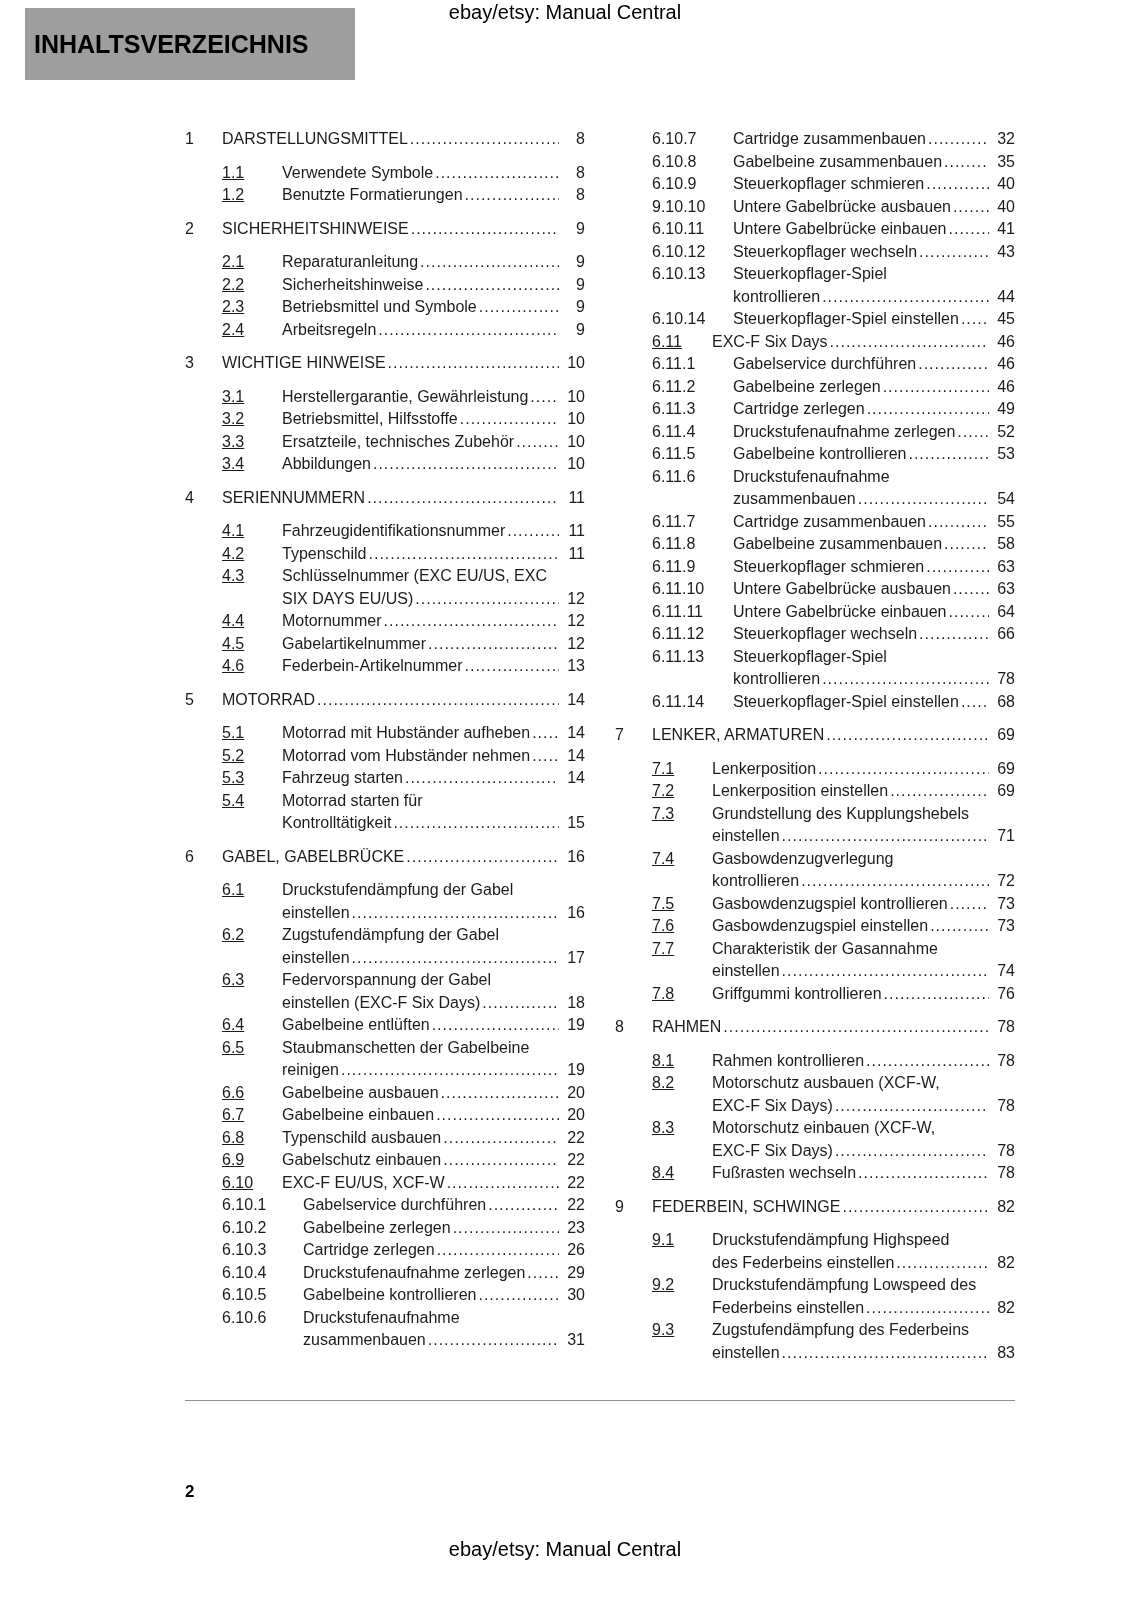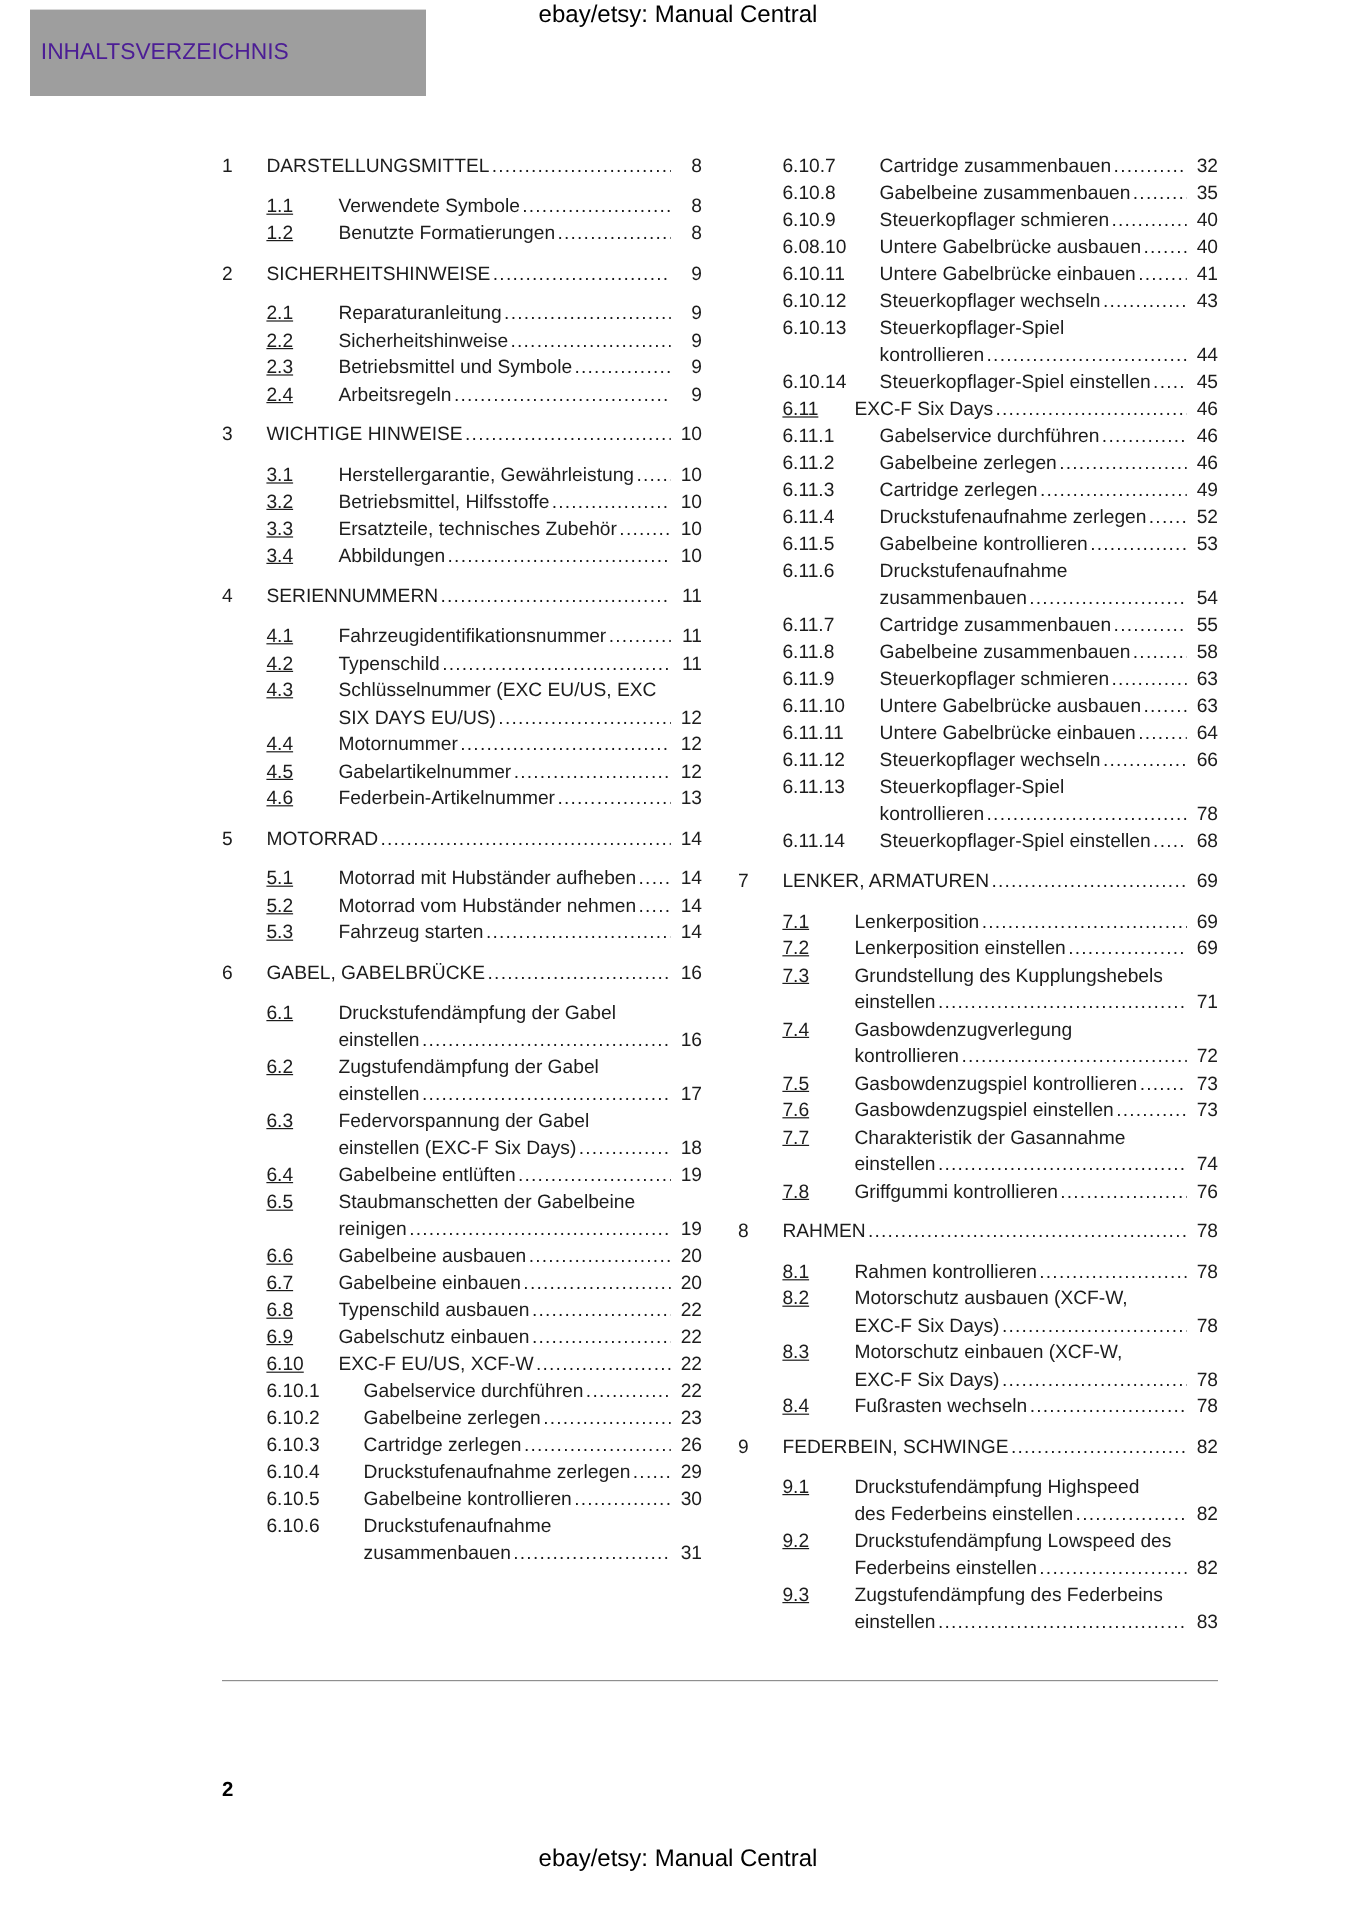--- a/index.html
+++ b/index.html
@@ -22,21 +22,21 @@
     text-align: center; font-size: 20px; color: #000;
   }
 
   .title-box {
     position: absolute; top: 8px; left: 25px;
     width: 330px; height: 72px;
     display: flex; align-items: center;
     padding-left: 9px;
   }
   .title-box span {
-    font-size: 19px; font-weight: normal; color: #4c1d95;
+    font-size: 25px; font-weight: bold; color: #000000;
   }
 
   .content {
     position: absolute; top: 128px; left: 185px; width: 830px;
     display: flex; gap: 30px;
   }
   .col { width: 400px; }
 
   .entry { display: flex; font-size: 16px; line-height: 22.5px; }
   .entry .num { flex: 0 0 auto; }
@@ -318,20 +318,31 @@
         <div class="entry lvl1">
           <span class="num">5.3</span>
           <div class="body">
             <div class="lastline">
               <span class="t">Fahrzeug starten</span>
               <span class="dots"></span>
               <span class="pg">14</span>
             </div>
           </div>
         </div>
+        <div class="entry lvl1">
+          <span class="num">5.4</span>
+          <div class="body">
+            <div class="pre">Motorrad starten für</div>
+            <div class="lastline">
+              <span class="t">Kontrolltätigkeit</span>
+              <span class="dots"></span>
+              <span class="pg">15</span>
+            </div>
+          </div>
+        </div>
         <div class="entry lvl0">
           <span class="num">6</span>
           <div class="body">
             <div class="lastline">
               <span class="t">GABEL, GABELBRÜCKE</span>
               <span class="dots"></span>
               <span class="pg">16</span>
             </div>
           </div>
         </div>
@@ -526,21 +537,21 @@
           <span class="num">6.10.9</span>
           <div class="body">
             <div class="lastline">
               <span class="t">Steuerkopflager schmieren</span>
               <span class="dots"></span>
               <span class="pg">40</span>
             </div>
           </div>
         </div>
         <div class="entry lvl2">
-          <span class="num">6.08.10</span>
+          <span class="num">9.10.10</span>
           <div class="body">
             <div class="lastline">
               <span class="t">Untere Gabelbrücke ausbauen</span>
               <span class="dots"></span>
               <span class="pg">40</span>
             </div>
           </div>
         </div>
         <div class="entry lvl2">
           <span class="num">6.10.11</span>

